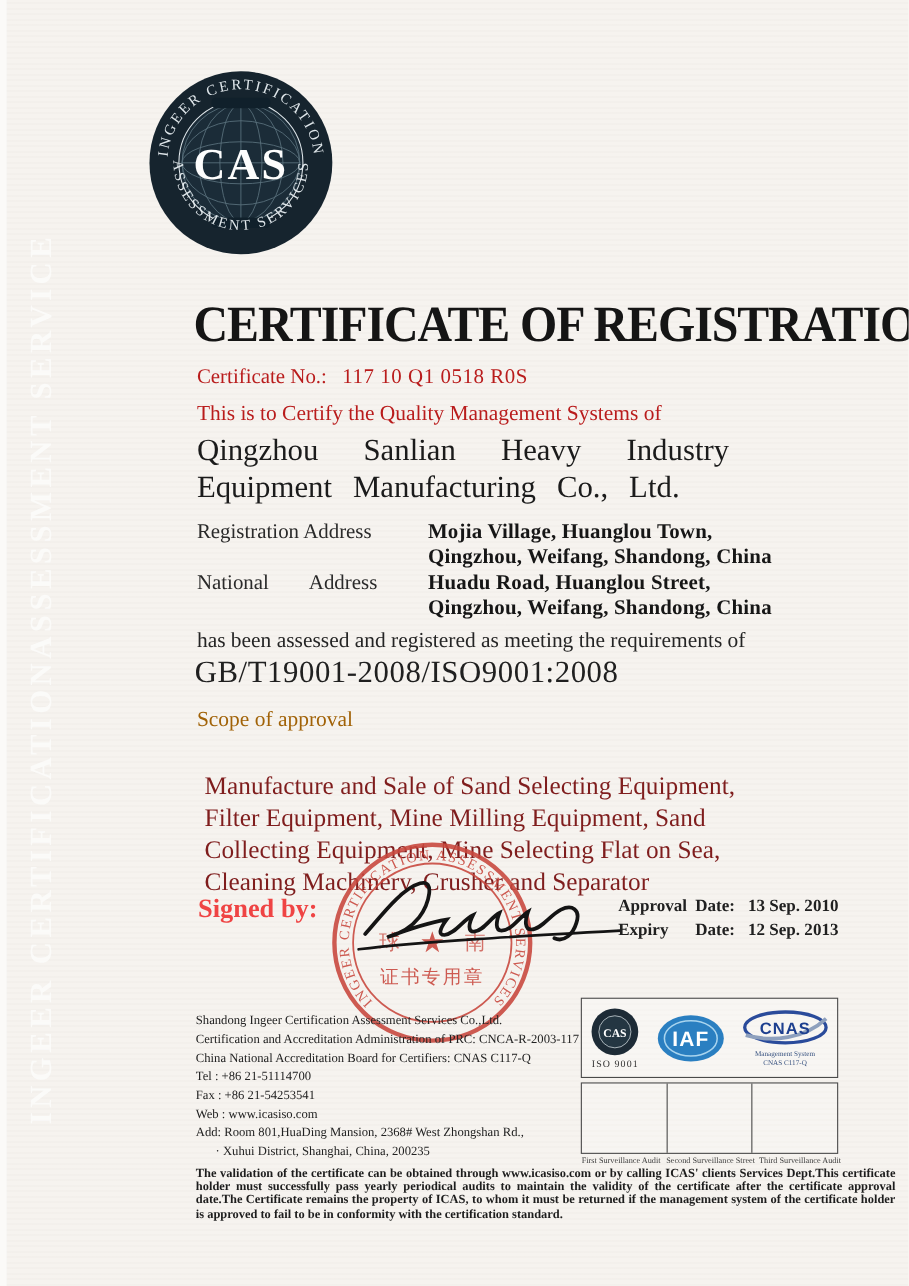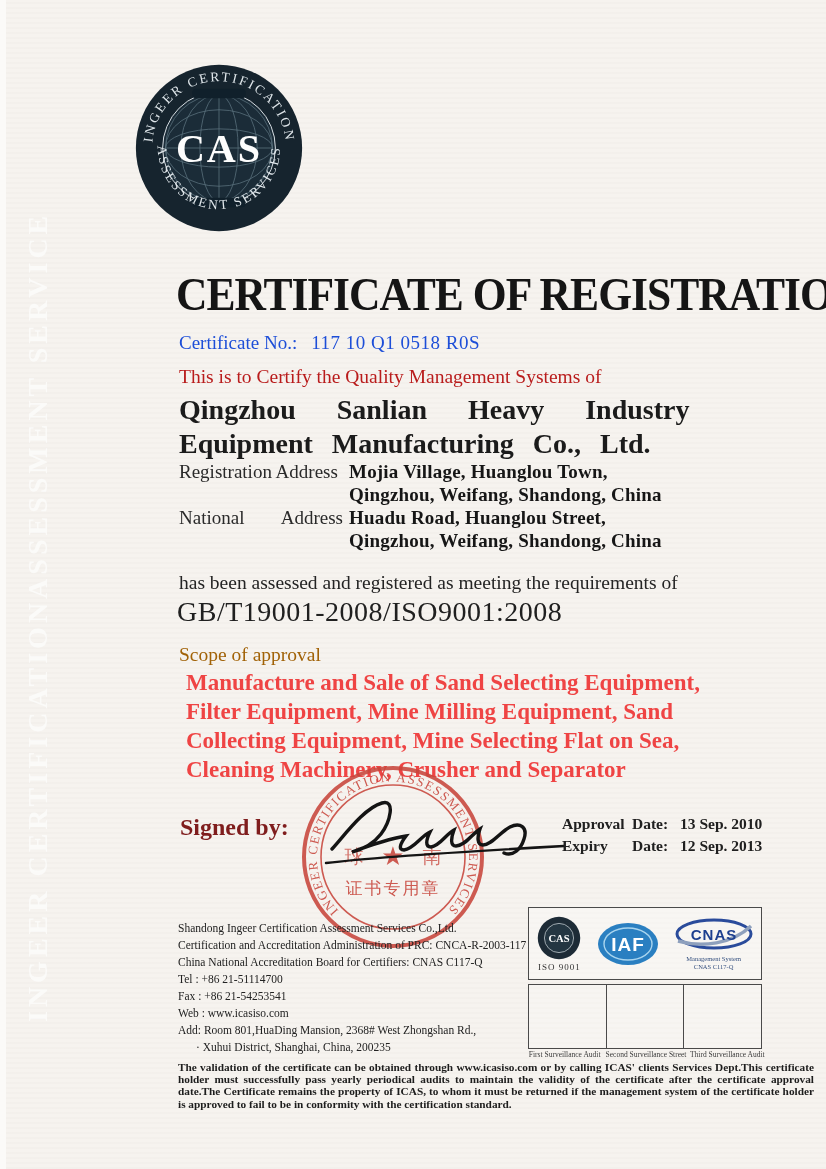--- a/index.html
+++ b/index.html
@@ -28,36 +28,36 @@
     color:rgba(252,252,250,0.85);white-space:nowrap;
   }
   
   .cas-logo{position:absolute;left:133px;top:62px;width:172px;height:172px;}
   
   .title{
     position:absolute;left:176px;top:268px;width:616px;
     font-size:44px;font-weight:700;letter-spacing:-1px;color:#151515;
     transform:scale(0.99,1.05);transform-origin:0 0;white-space:nowrap;
   }
-  .certno{position:absolute;left:179px;top:332px;font-size:19px;color:#1d4ed8;}
+  .certno{position:absolute;left:179px;top:332px;font-size:19px;color:#b91c1c;}
   .certno .num{margin-left:14px;letter-spacing:0.5px;}
   .certify-line{position:absolute;left:179px;top:366px;font-size:19.5px;color:#b91c1c;}
-  .company{position:absolute;left:179px;top:394px;width:610px;font-size:28px;font-weight:700;color:#1b1b1b;}
+  .company{position:absolute;left:179px;top:394px;width:610px;font-size:28px;font-weight:400;color:#1b1b1b;}
   .company .l1{word-spacing:34px;white-space:nowrap;}
   .company .l2{word-spacing:12px;white-space:nowrap;margin-top:2px;}
-  .addr{position:absolute;left:179px;top:460px;width:620px;font-size:19px;}
+  .addr{position:absolute;left:179px;top:472px;width:620px;font-size:19px;}
   .addr .row{display:grid;grid-template-columns:170px auto;line-height:23px;}
   .addr .lbl{color:#2a2a2a;}
   .addr .lbl.split{display:flex;justify-content:space-between;padding-right:6px;}
-  .addr .val{font-weight:700;color:#161616;letter-spacing:0.2px;}
+  .addr .val{font-weight:700;color:#161616;letter-spacing:0.2px;margin-left:40px;}
   .assessed{position:absolute;left:179px;top:572px;font-size:19.5px;color:#242424;}
   .standard{position:absolute;left:177px;top:596px;font-size:28px;letter-spacing:0.5px;color:#202020;}
   .scope-label{position:absolute;left:179px;top:644px;font-size:19.5px;color:#a16207;}
-  .scope{position:absolute;left:186px;top:668px;width:620px;font-size:23px;font-weight:700;color:#ef4444;line-height:29px;}
-  .signedby{position:absolute;left:180px;top:814px;font-size:24px;font-weight:700;color:#7f1d1d;}
+  .scope{position:absolute;left:186px;top:700px;width:620px;font-size:23px;font-weight:400;color:#7f1d1d;line-height:29px;}
+  .signedby{position:absolute;left:180px;top:814px;font-size:24px;font-weight:700;color:#ef4444;}
   .stamp{position:absolute;left:298px;top:762px;width:190px;height:190px;opacity:0.88;}
   .signature{position:absolute;left:324px;top:794px;width:248px;height:82px;}
   .dates{position:absolute;left:562px;top:813px;font-size:15.5px;font-weight:700;color:#202020;}
   .dates .row{display:grid;grid-template-columns:70px 48px auto;line-height:22px;}
   .issuer{position:absolute;left:178px;top:920px;width:360px;font-size:11.5px;color:#222;}
   .issuer div{line-height:17px;}
   .issuer div:nth-child(8){padding-left:18px;}
   .logo-box{
     position:absolute;left:528px;top:907px;width:232px;height:71px;
     border:1.2px solid #4a4a4a;display:flex;align-items:center;justify-content:space-around;

